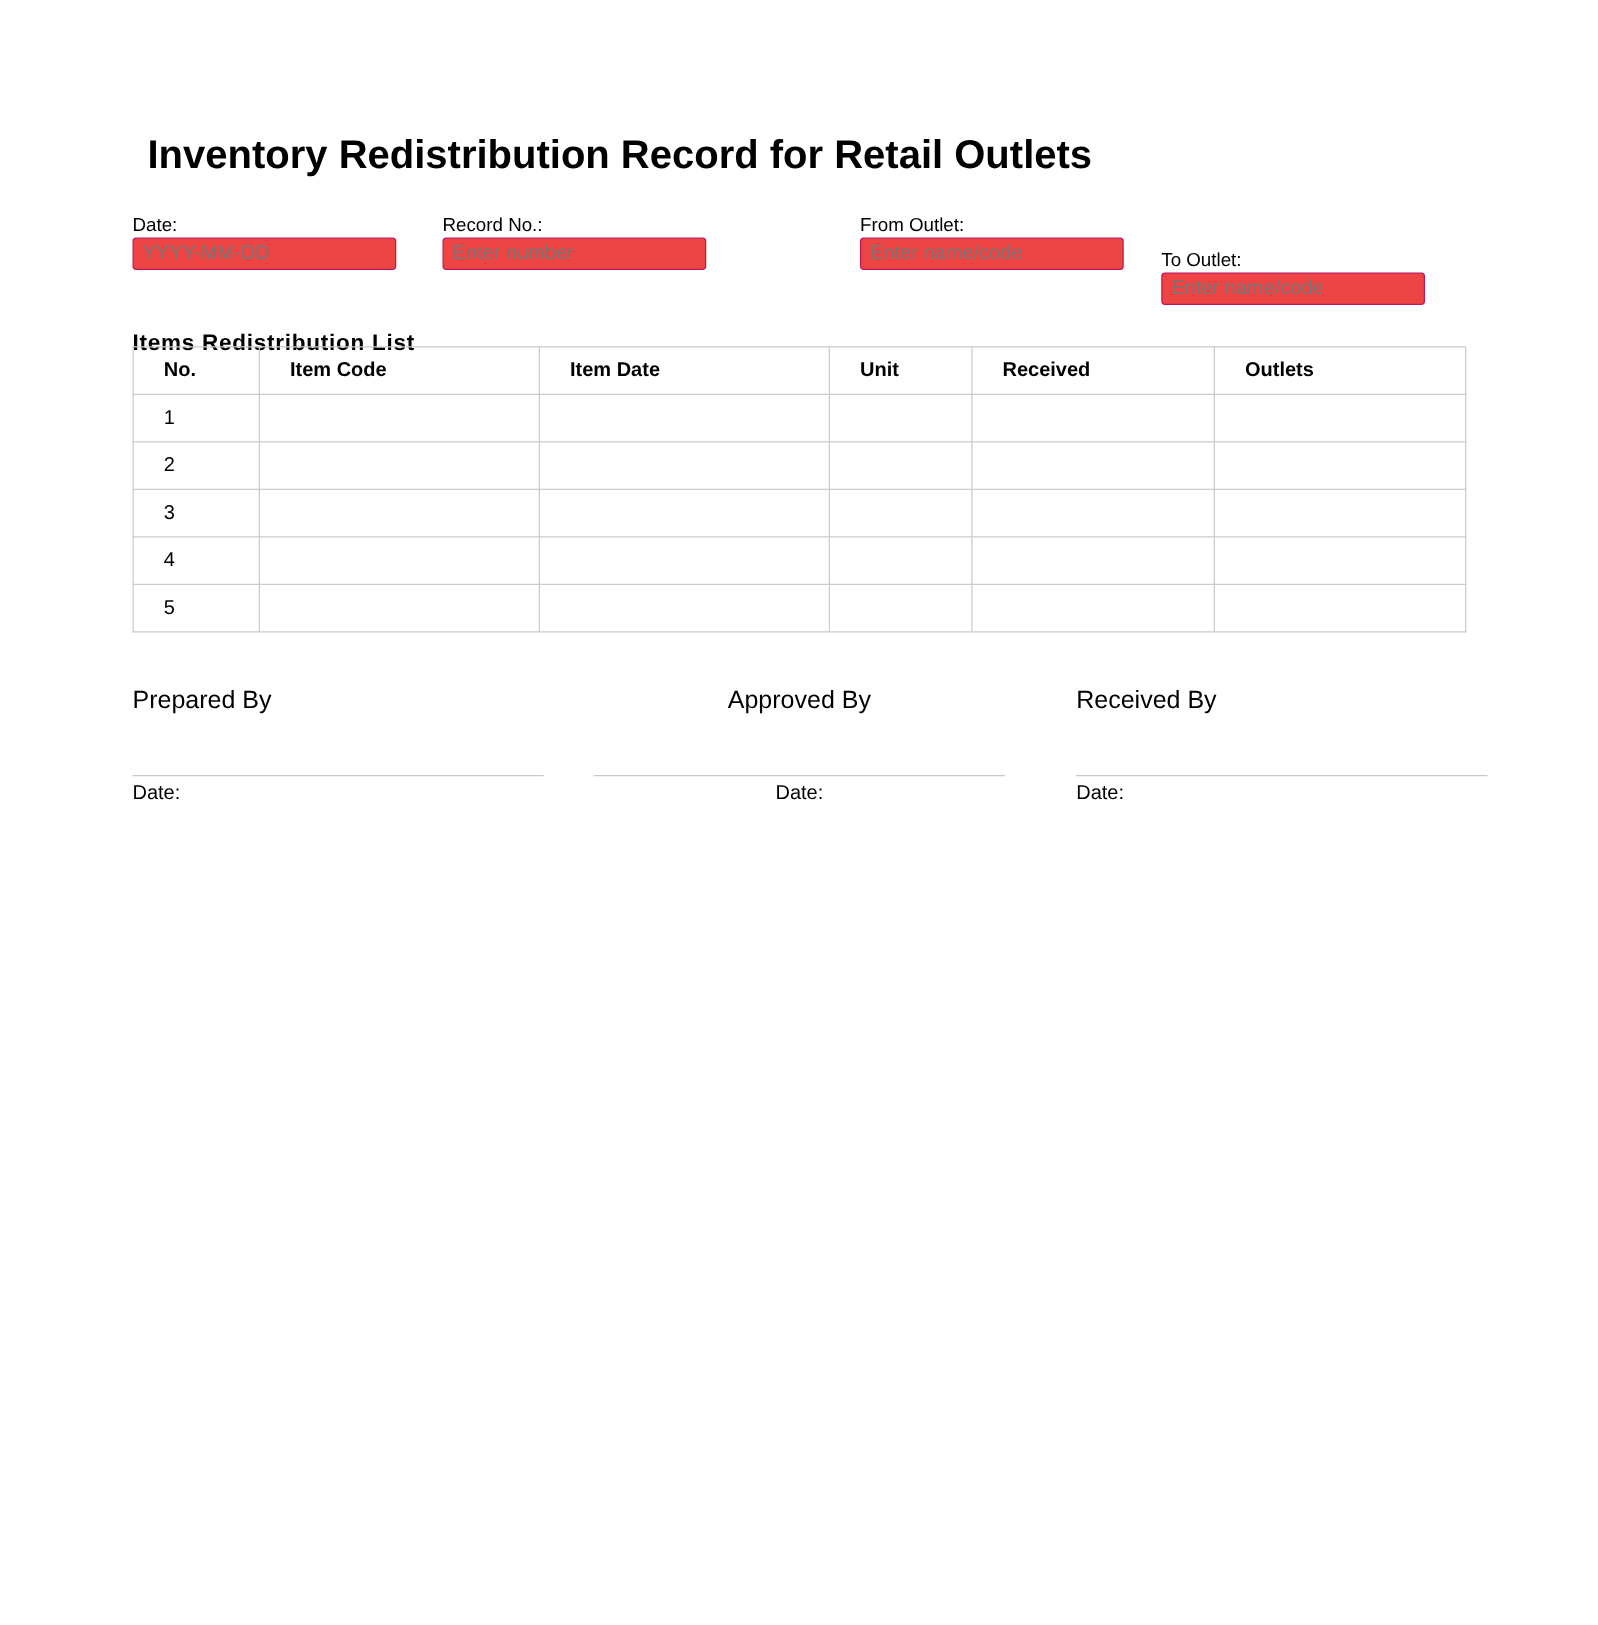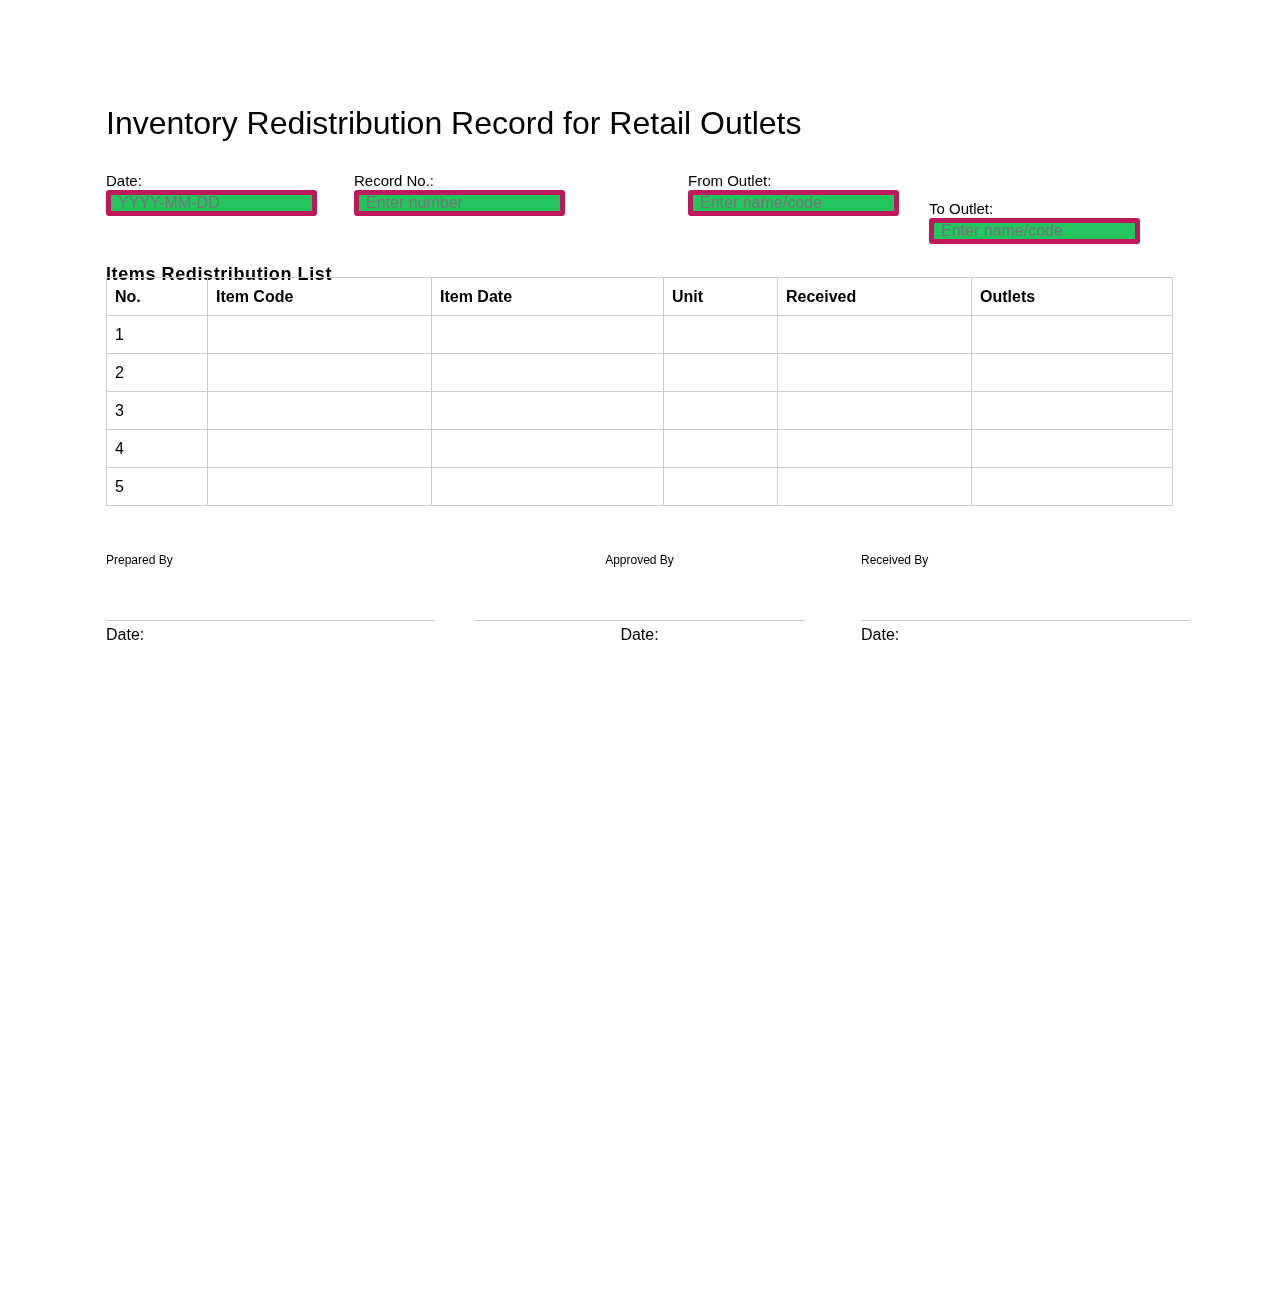--- a/index.html
+++ b/index.html
@@ -16,49 +16,49 @@
     }
     .page {
       position: absolute;
       left: 106px;
       top: 0;
       width: 1066px;
     }
     .title {
       position: absolute;
       top: 104px;
-      left: 0;
+      left: 12px;
       margin: 0;
       font-size: 32px;
-      font-weight: normal;
+      font-weight: bold;
       line-height: 38px;
       white-space: nowrap;
     }
     .field {
       position: absolute;
       top: 172px;
     }
     .field label {
       display: block;
       font-size: 15px;
       line-height: 18px;
       height: 18px;
     }
     .field input {
       box-sizing: border-box;
       width: 211px;
       height: 26px;
-      border: 5px solid #be185d;
+      border: 1px solid #be185d;
       border-radius: 3px;
       padding: 2px 7px;
       font-family: "Liberation Sans", sans-serif;
       font-size: 16px;
       color: #000;
       outline: none;
-      background: #22c55e;
+      background: #ef4444;
     }
     .field input::placeholder {
       color: #757575;
     }
     .section-title {
       position: absolute;
       top: 263px;
       left: 0;
       margin: 0;
       font-size: 18px;
@@ -70,35 +70,35 @@
       position: absolute;
       top: 277px;
       left: 0;
       width: 1066px;
       border-collapse: collapse;
       table-layout: fixed;
     }
     table.items th, table.items td {
       border: 1px solid #cccccc;
       height: 38px;
-      padding: 0 8px;
+      padding: 0 24px;
       font-size: 16px;
       text-align: left;
       box-sizing: border-box;
     }
     table.items th {
       font-weight: bold;
     }
     .sig {
       position: absolute;
       top: 550px;
       width: 329px;
     }
     .sig .role {
-      font-size: 12px;
+      font-size: 20px;
       line-height: 20px;
       height: 20px;
     }
     .sig .line {
       margin-top: 50px;
       height: 0;
       border-top: 1px solid #c8c8c8;
     }
     .sig .date {
       margin-top: 4px;

